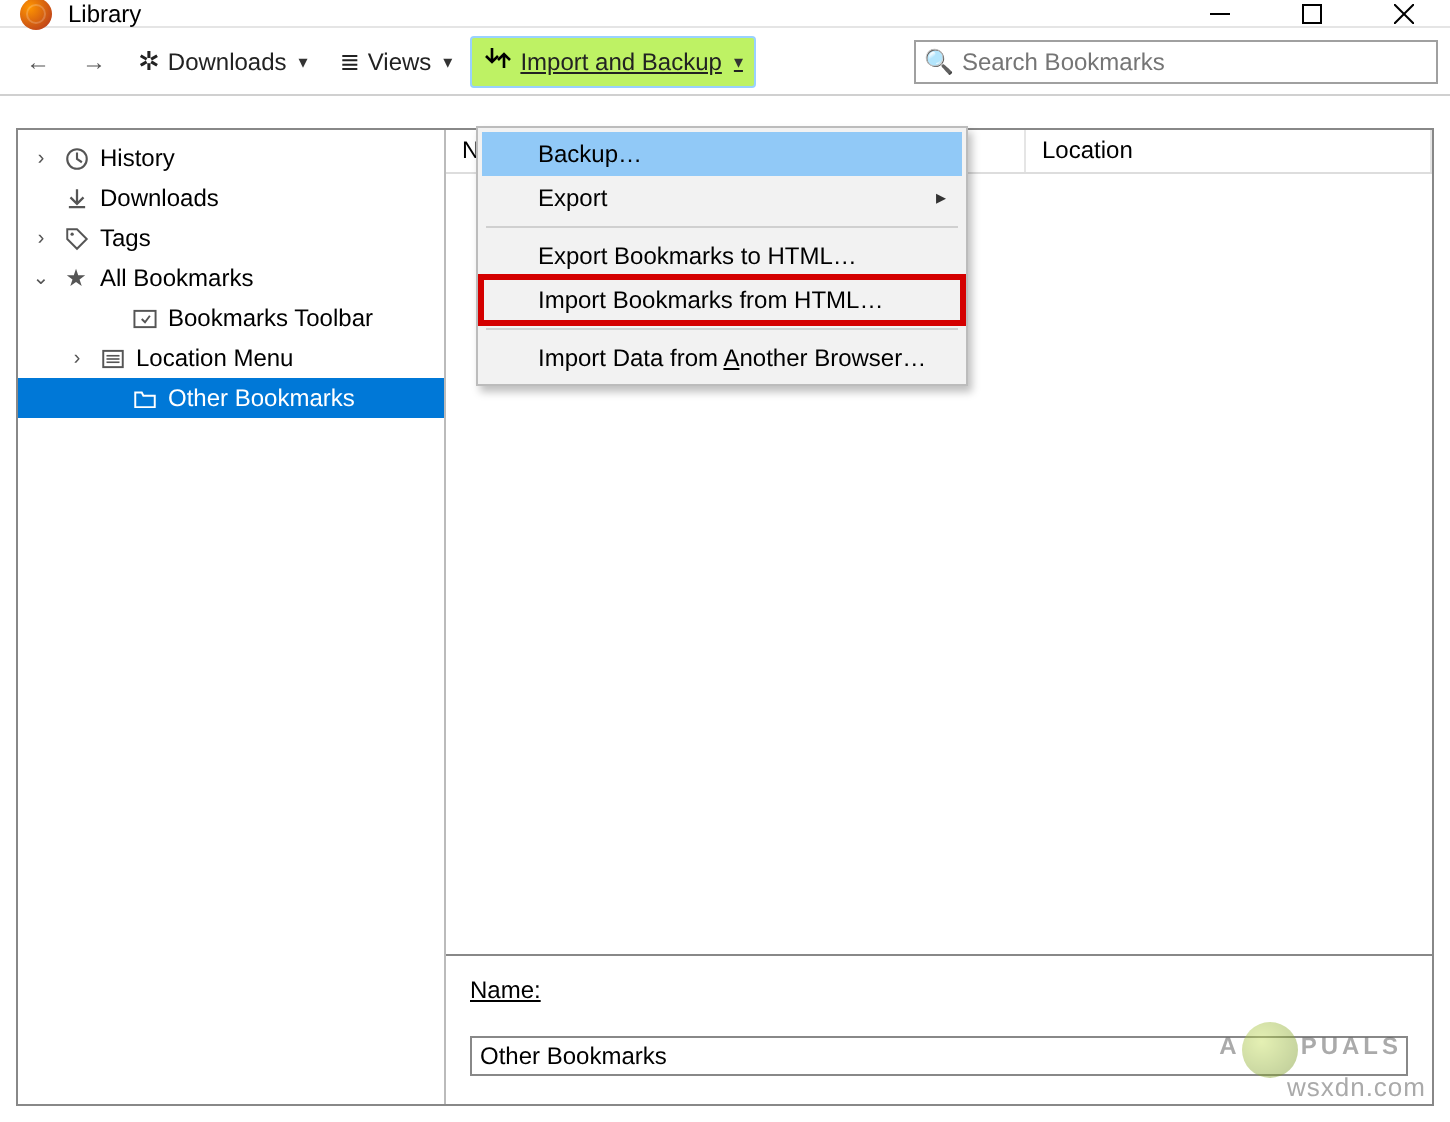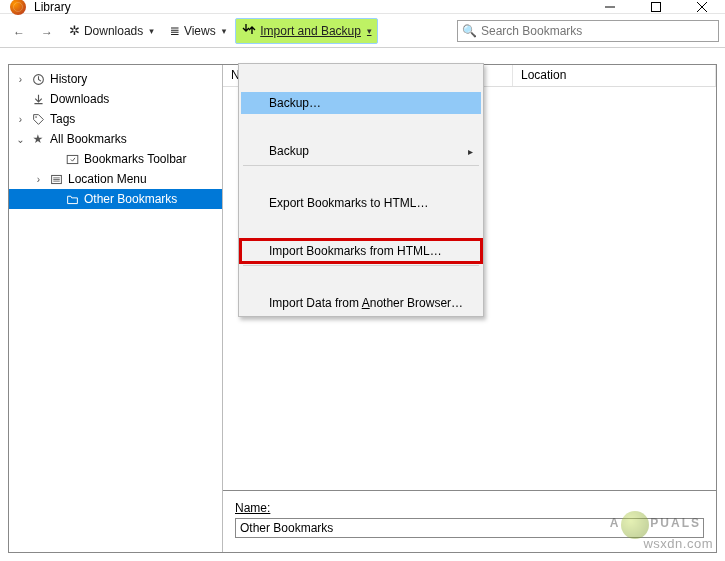--- a/index.html
+++ b/index.html
@@ -36,26 +36,26 @@
 .treeitem.selected .ic,.treeitem.selected .tw{color:#fff;}
 .ic svg{width:13px;height:13px;vertical-align:middle;}
 
 
 .content { flex:1; display:flex; flex-direction:column; background:#fff;}
 .listhdr { height:22px; display:flex; border-bottom:1px solid #ddd;}
 .listhdr .col{ padding:3px 8px; border-right:1px solid #e5e5e5; color:#000;}
 .listhdr .col.name{width:290px;}
 .listbody{flex:1;}
 .detailpane{border-top:1px solid #888; padding:10px 12px 14px; }
-.detailpane .lbl{display:block; margin-bottom:3px; text-decoration:underline;}
+.detailpane .lbl{display:block; margin-bottom:16px; text-decoration:underline;}
 .detailpane .fld{width:100%; height:20px; border:1px solid #888; padding:1px 4px; background:#fff;}
 
 
 .menu{position:absolute; top:63px; left:238px; width:246px; background:#f2f2f2; border:1px solid #bcbcbc; box-shadow:2px 3px 4px rgba(0,0,0,0.25); padding:2px;}
-.mitem{height:22px; display:flex; align-items:center; padding:0 22px 0 28px; position:relative; white-space:nowrap;margin-top:26px;}
+.mitem{height:22px; display:flex; align-items:center; padding:0 22px 0 28px; position:relative; white-space:nowrap;}
 .mitem.hl{background:#91c9f7;}
 .mitem .sub{position:absolute; right:8px; font-size:10px; color:#333;}
 .mitem.boxed{outline:3px solid #d40000; outline-offset:-1px;}
 .msep{height:1px; background:#d0d0d0; margin:3px 2px;}
 .mitem u{text-decoration:underline;}
 
 
 .watermark{position:absolute; right:24px; bottom:24px; font-size:28px; font-weight:700; color:#444; letter-spacing:2px; opacity:0.45; font-family:Arial,sans-serif; display:flex; align-items:center;}
 .watermark .ball{display:inline-block;width:28px;height:28px;border-radius:50%;background:radial-gradient(circle at 35% 35%,#c6e05a,#6a8a1a);margin:0 1px; position:relative; top:2px;}
 .wsx{position:absolute;right:12px;bottom:10px;font-size:13px;color:#aaa;letter-spacing:0.5px;}
@@ -185,21 +185,21 @@
       <input class="fld" value="Other Bookmarks" style="">
     </div>
   </div>
 </div>
 
 <div class="menu">
   <div class="mitem hl">
       <span>Backup…</span>
     </div>
   <div class="mitem">
-      <span>Backup</span>
+      <span>Export</span>
       <span class="sub">▸</span>
     </div>
   <div class="msep"></div>
   <div class="mitem">
       <span>Export Bookmarks to HTML…</span>
     </div>
   <div class="mitem boxed">
       <span>Import Bookmarks from HTML…</span>
     </div>
   <div class="msep"></div>

